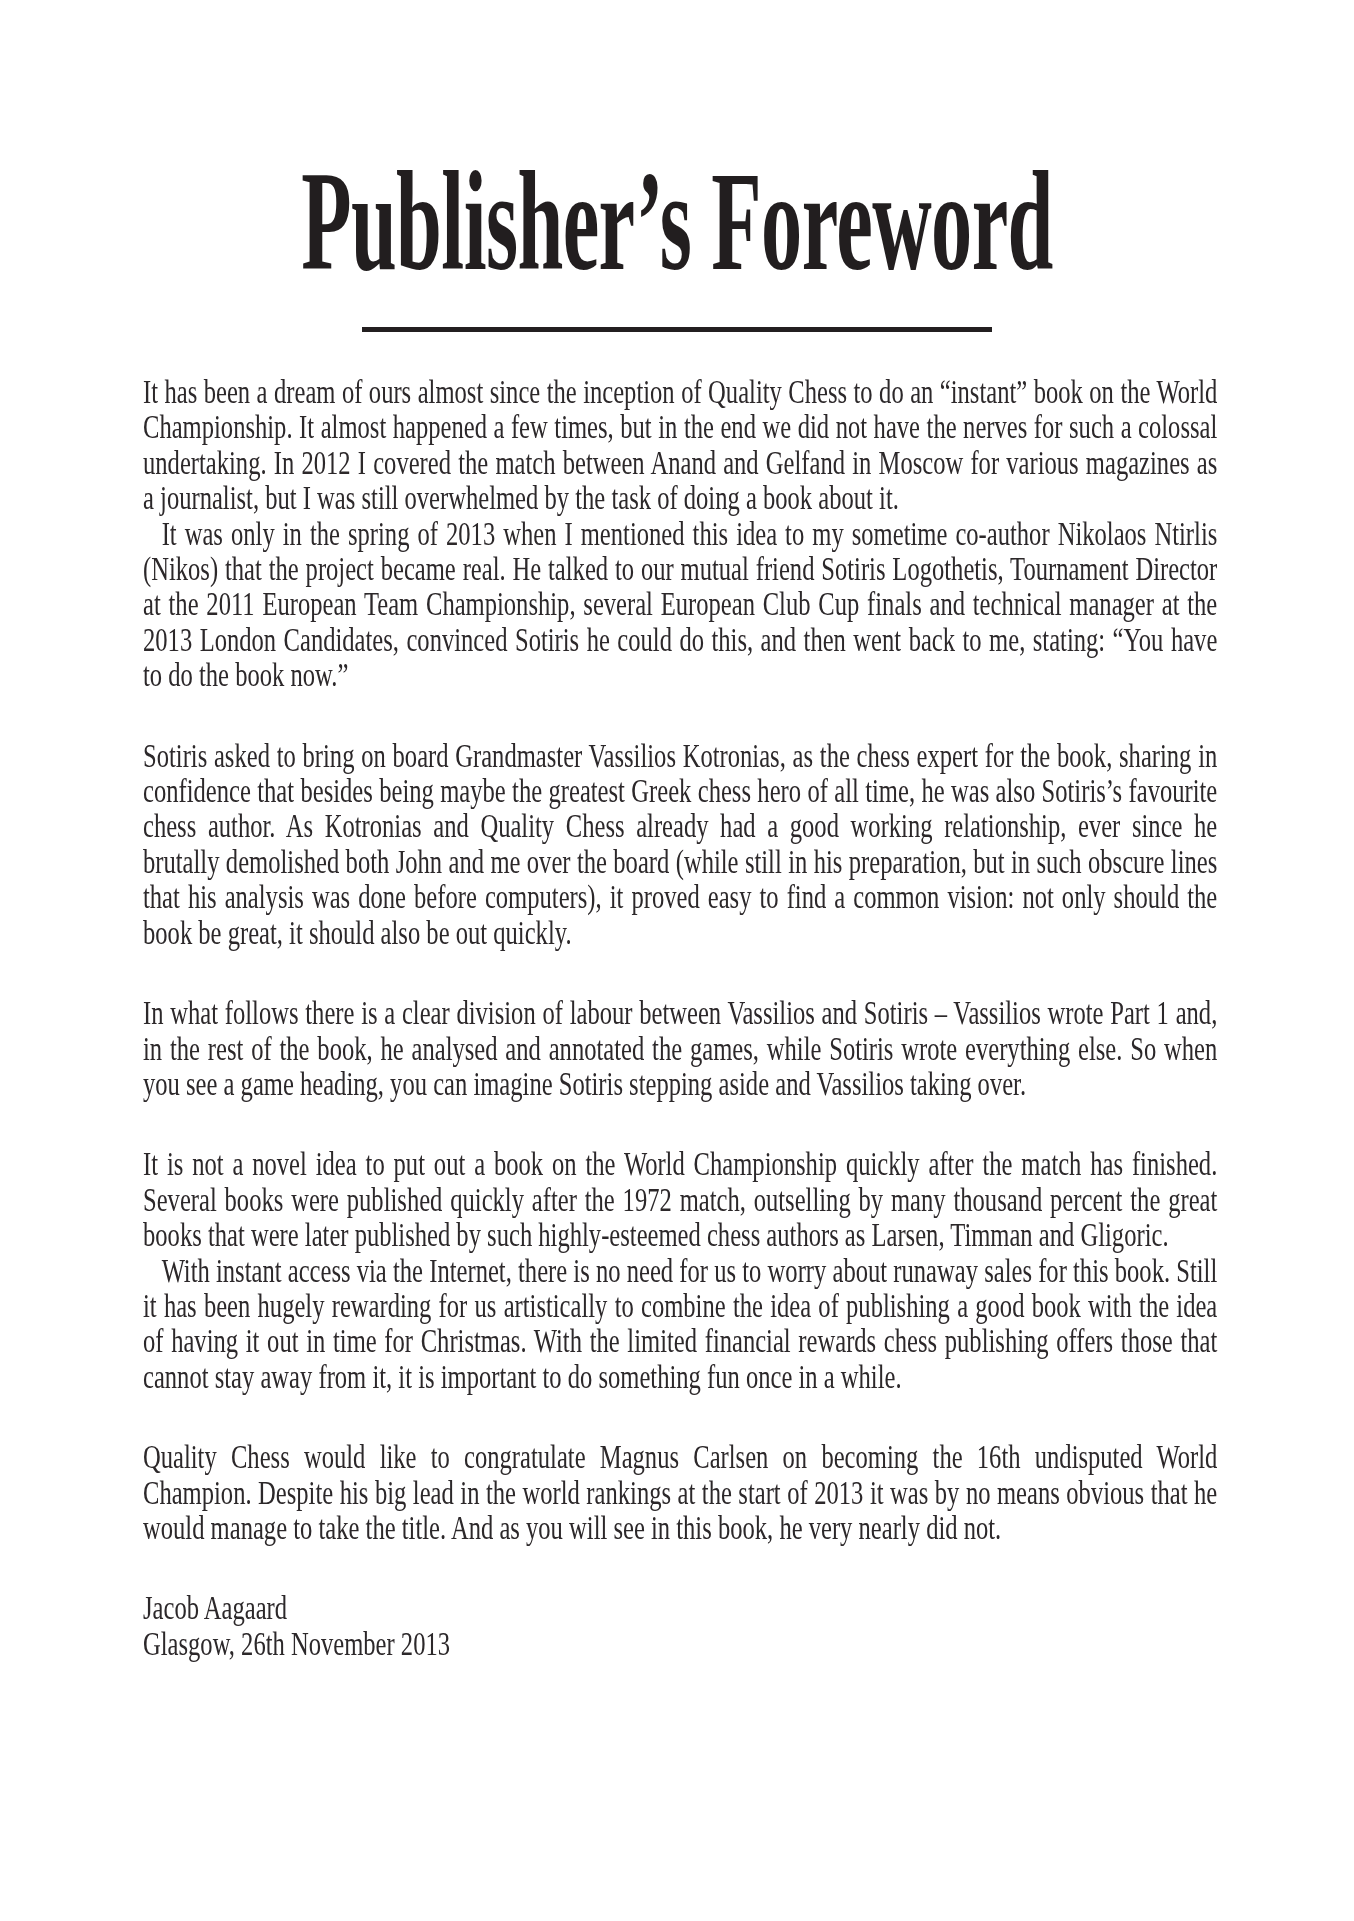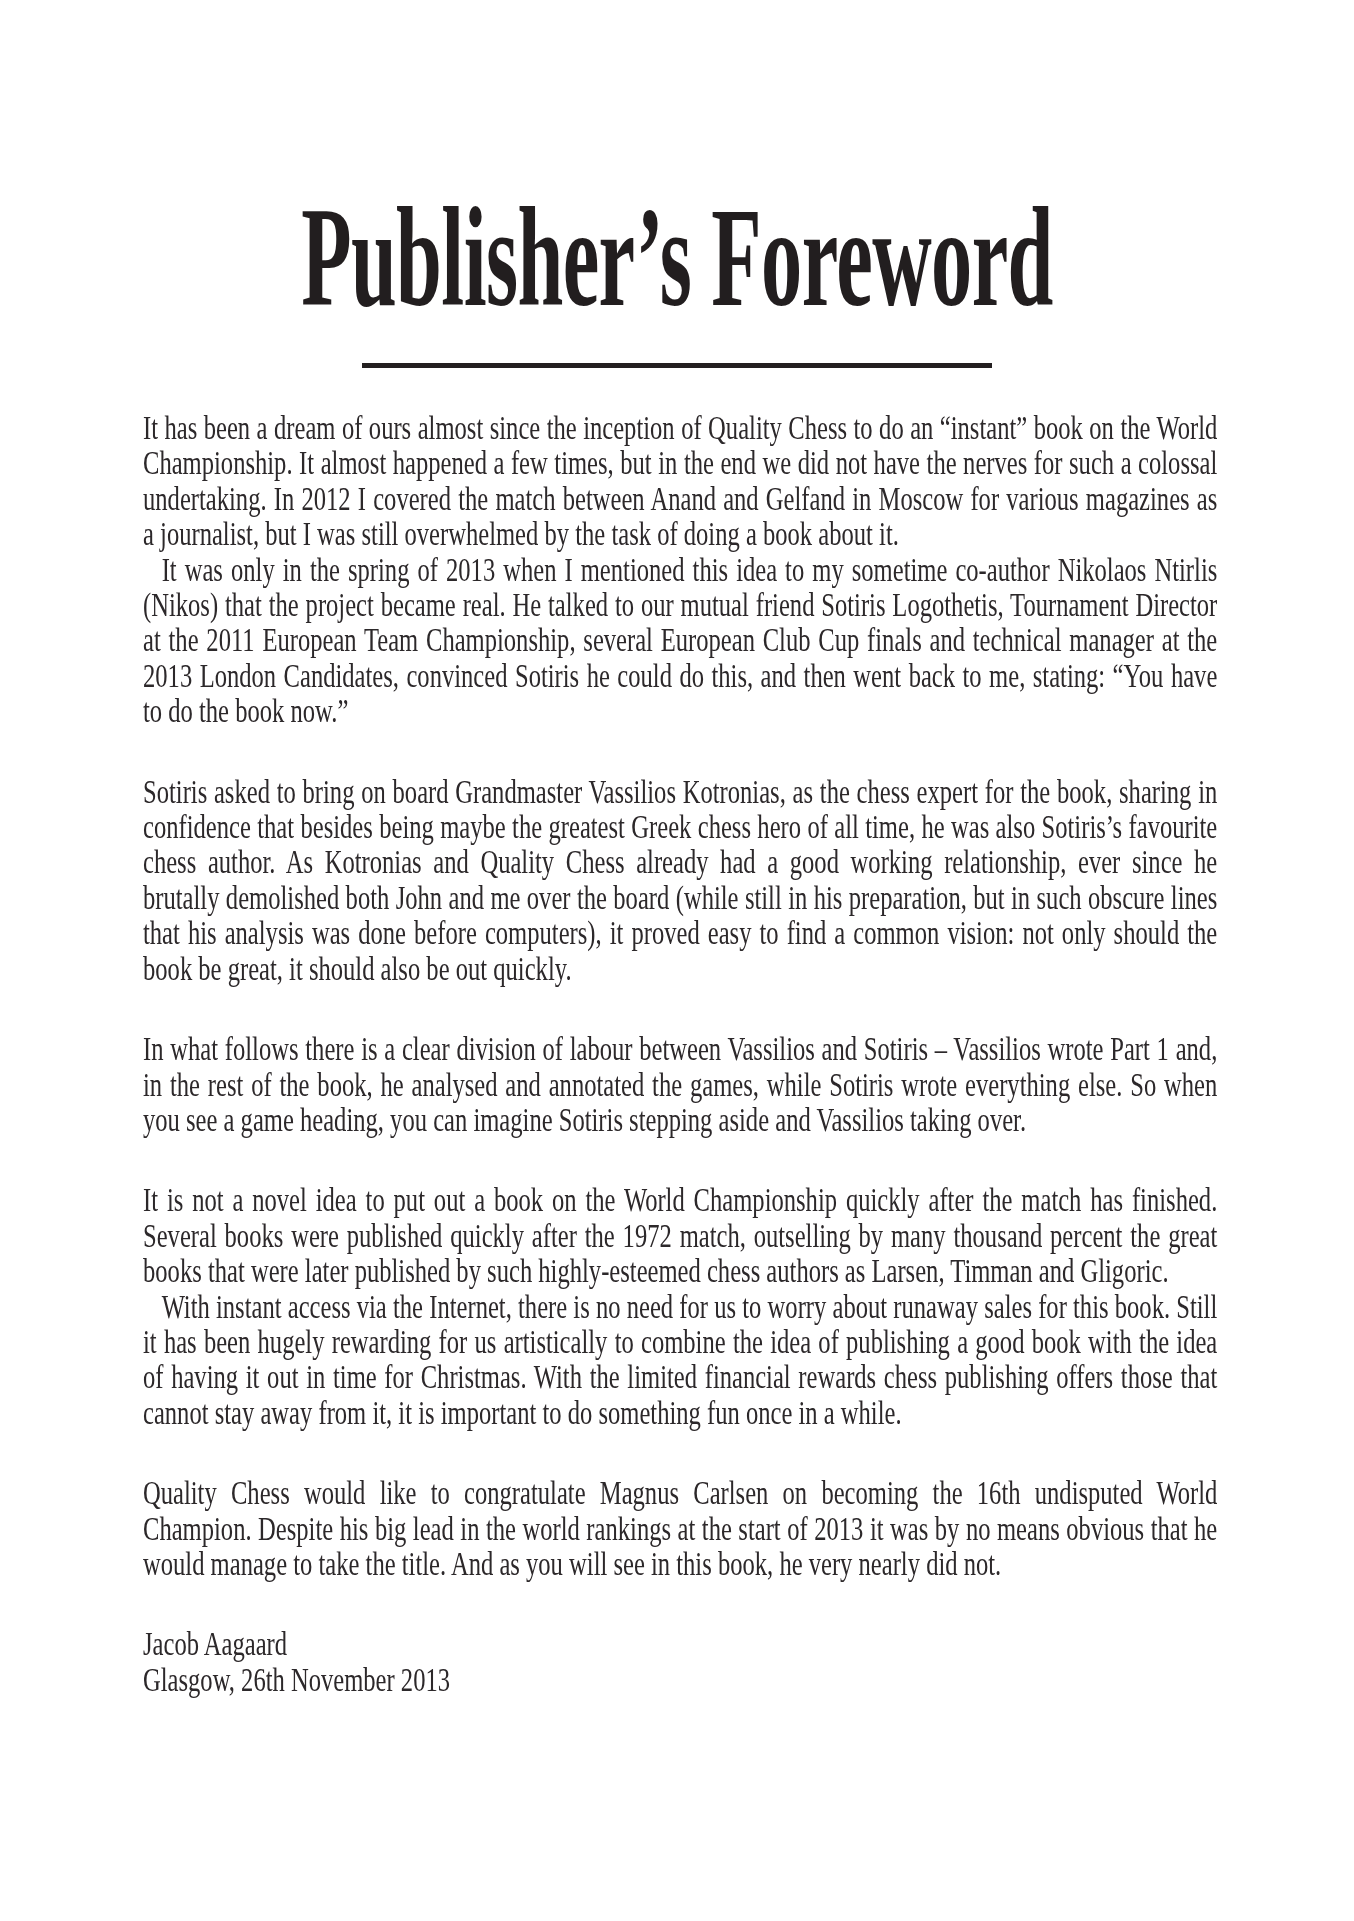--- a/index.html
+++ b/index.html
@@ -7,21 +7,20 @@
     padding: 0;
     background: #ffffff;
   }
   .page {
     position: relative;
     width: 1354px;
     height: 1860px;
     background: var(--bg, #ffffff);
     overflow: hidden;
     font-family: "Liberation Serif", serif;
-    margin-top: 36px;
   }
   .title-wrap {
     position: absolute;
     top: 150px;
     left: 0;
     width: 100%;
     text-align: center;
     line-height: 1;
   }
   .page-title {

